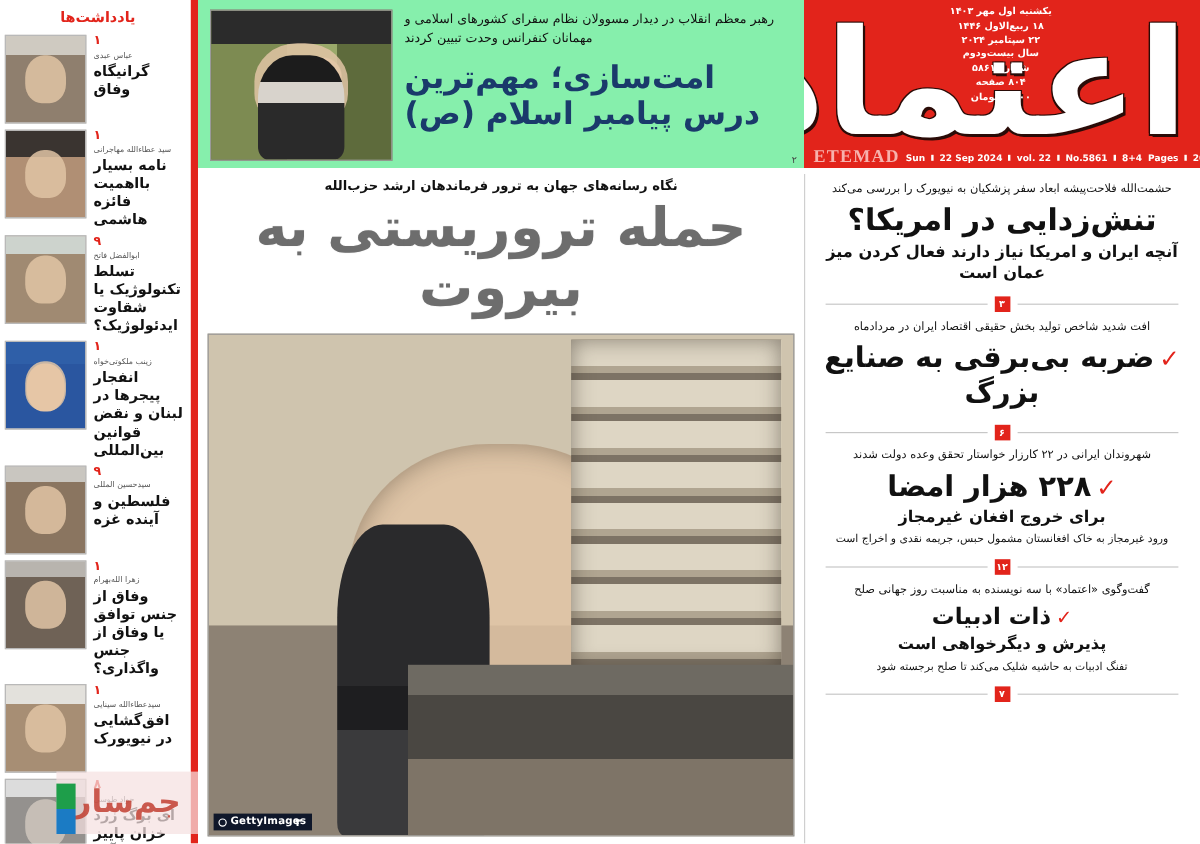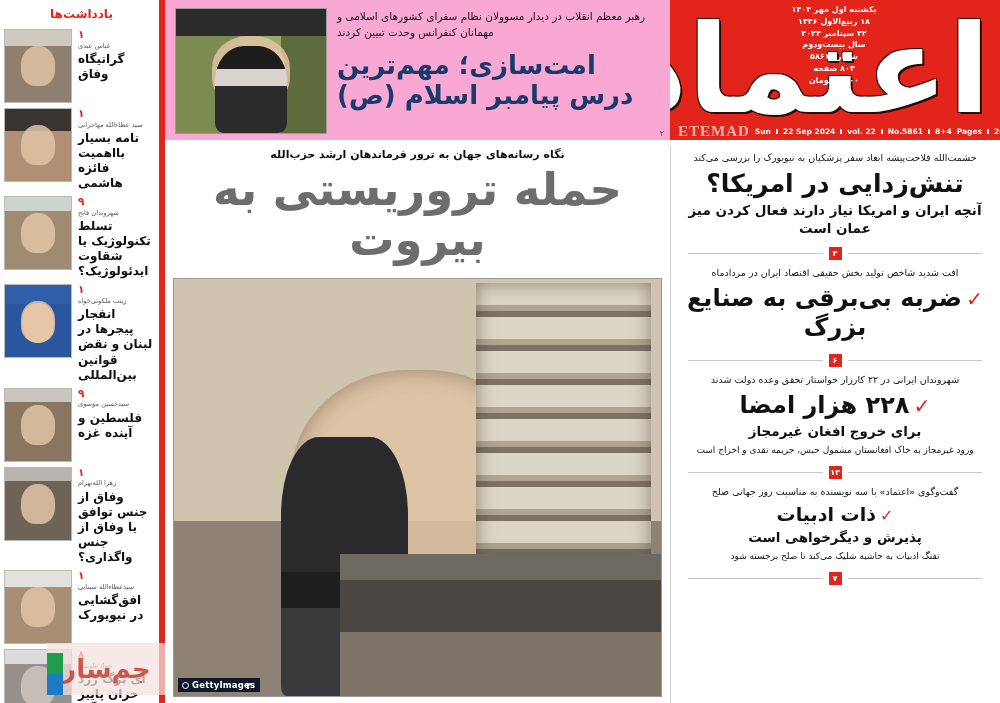--- a/index.html
+++ b/index.html
@@ -34,21 +34,21 @@
   .note-title { color:#111; font-size:12px; font-weight:bold; line-height:1.26; text-align:left; letter-spacing:-0.3px; }
   .note-photo {
     width:68px; height:74px; flex:0 0 68px; border:1px solid #b9b9b9;
     overflow:hidden; position:relative; background:#cdc9c2;
   }
   .ph { position:absolute; inset:0; }
 
   
   .center { flex:1 1 auto; width:505px; position:relative; display:flex; flex-direction:column; }
   .top-banner {
-    height:140px; background:#f9a8d4; display:flex; flex-direction:row-reverse;
+    height:140px; background:#86efac; display:flex; flex-direction:row-reverse;
     align-items:stretch; padding:8px 10px 6px 10px; position:relative;
   }
   .banner-text { flex:1; text-align:left; padding-left:10px; display:flex; flex-direction:column; justify-content:flex-start; }
   .banner-kicker { font-size:10.5px; color:#111; line-height:1.55; text-align:left; letter-spacing:-0.2px; }
   .banner-title { font-size:26px; font-weight:bold; color:#1a3a6b; line-height:1.16; text-align:left; margin-top:9px; letter-spacing:-1px; }
   .banner-page { position:absolute; bottom:2px; right:6px; font-size:8px; color:#444; }
   .banner-photo { width:152px; flex:0 0 152px; border:1px solid #9a9a9a; position:relative; overflow:hidden; background:#6d7a4e; }
 
   .headline-block { padding:8px 10px 4px 10px; background:#fff; }
   .hl-kicker { font-size:11px; font-weight:bold; color:#111; text-align:center; line-height:1.25; letter-spacing:-0.6px; }
@@ -192,21 +192,21 @@
         <div class="note-title">نامه بسیار بااهمیت فائزه هاشمی</div>
       </div>
     </div>
 
     <div class="note">
       <div class="note-photo">
           <div class="ph f3"></div>
         </div>
       <div class="note-text">
         <div class="note-num">۹</div>
-        <div class="note-author">شهروندان فاتح</div>
+        <div class="note-author">ابوالفضل فاتح</div>
         <div class="note-title">تسلط تکنولوژیک یا شقاوت ایدئولوژیک؟</div>
       </div>
     </div>
 
     <div class="note">
       <div class="note-photo">
           <div class="ph f4"></div>
         </div>
       <div class="note-text">
         <div class="note-num">۱</div>
@@ -214,21 +214,21 @@
         <div class="note-title">انفجار پیجرها در لبنان و نقض قوانین بین‌المللی</div>
       </div>
     </div>
 
     <div class="note">
       <div class="note-photo">
           <div class="ph f5"></div>
         </div>
       <div class="note-text">
         <div class="note-num">۹</div>
-        <div class="note-author">سیدحسین موسوی</div>
+        <div class="note-author">سیدحسین المللی</div>
         <div class="note-title">فلسطین و آینده غزه</div>
       </div>
     </div>
 
     <div class="note">
       <div class="note-photo">
           <div class="ph f6"></div>
         </div>
       <div class="note-text">
         <div class="note-num">۱</div>

